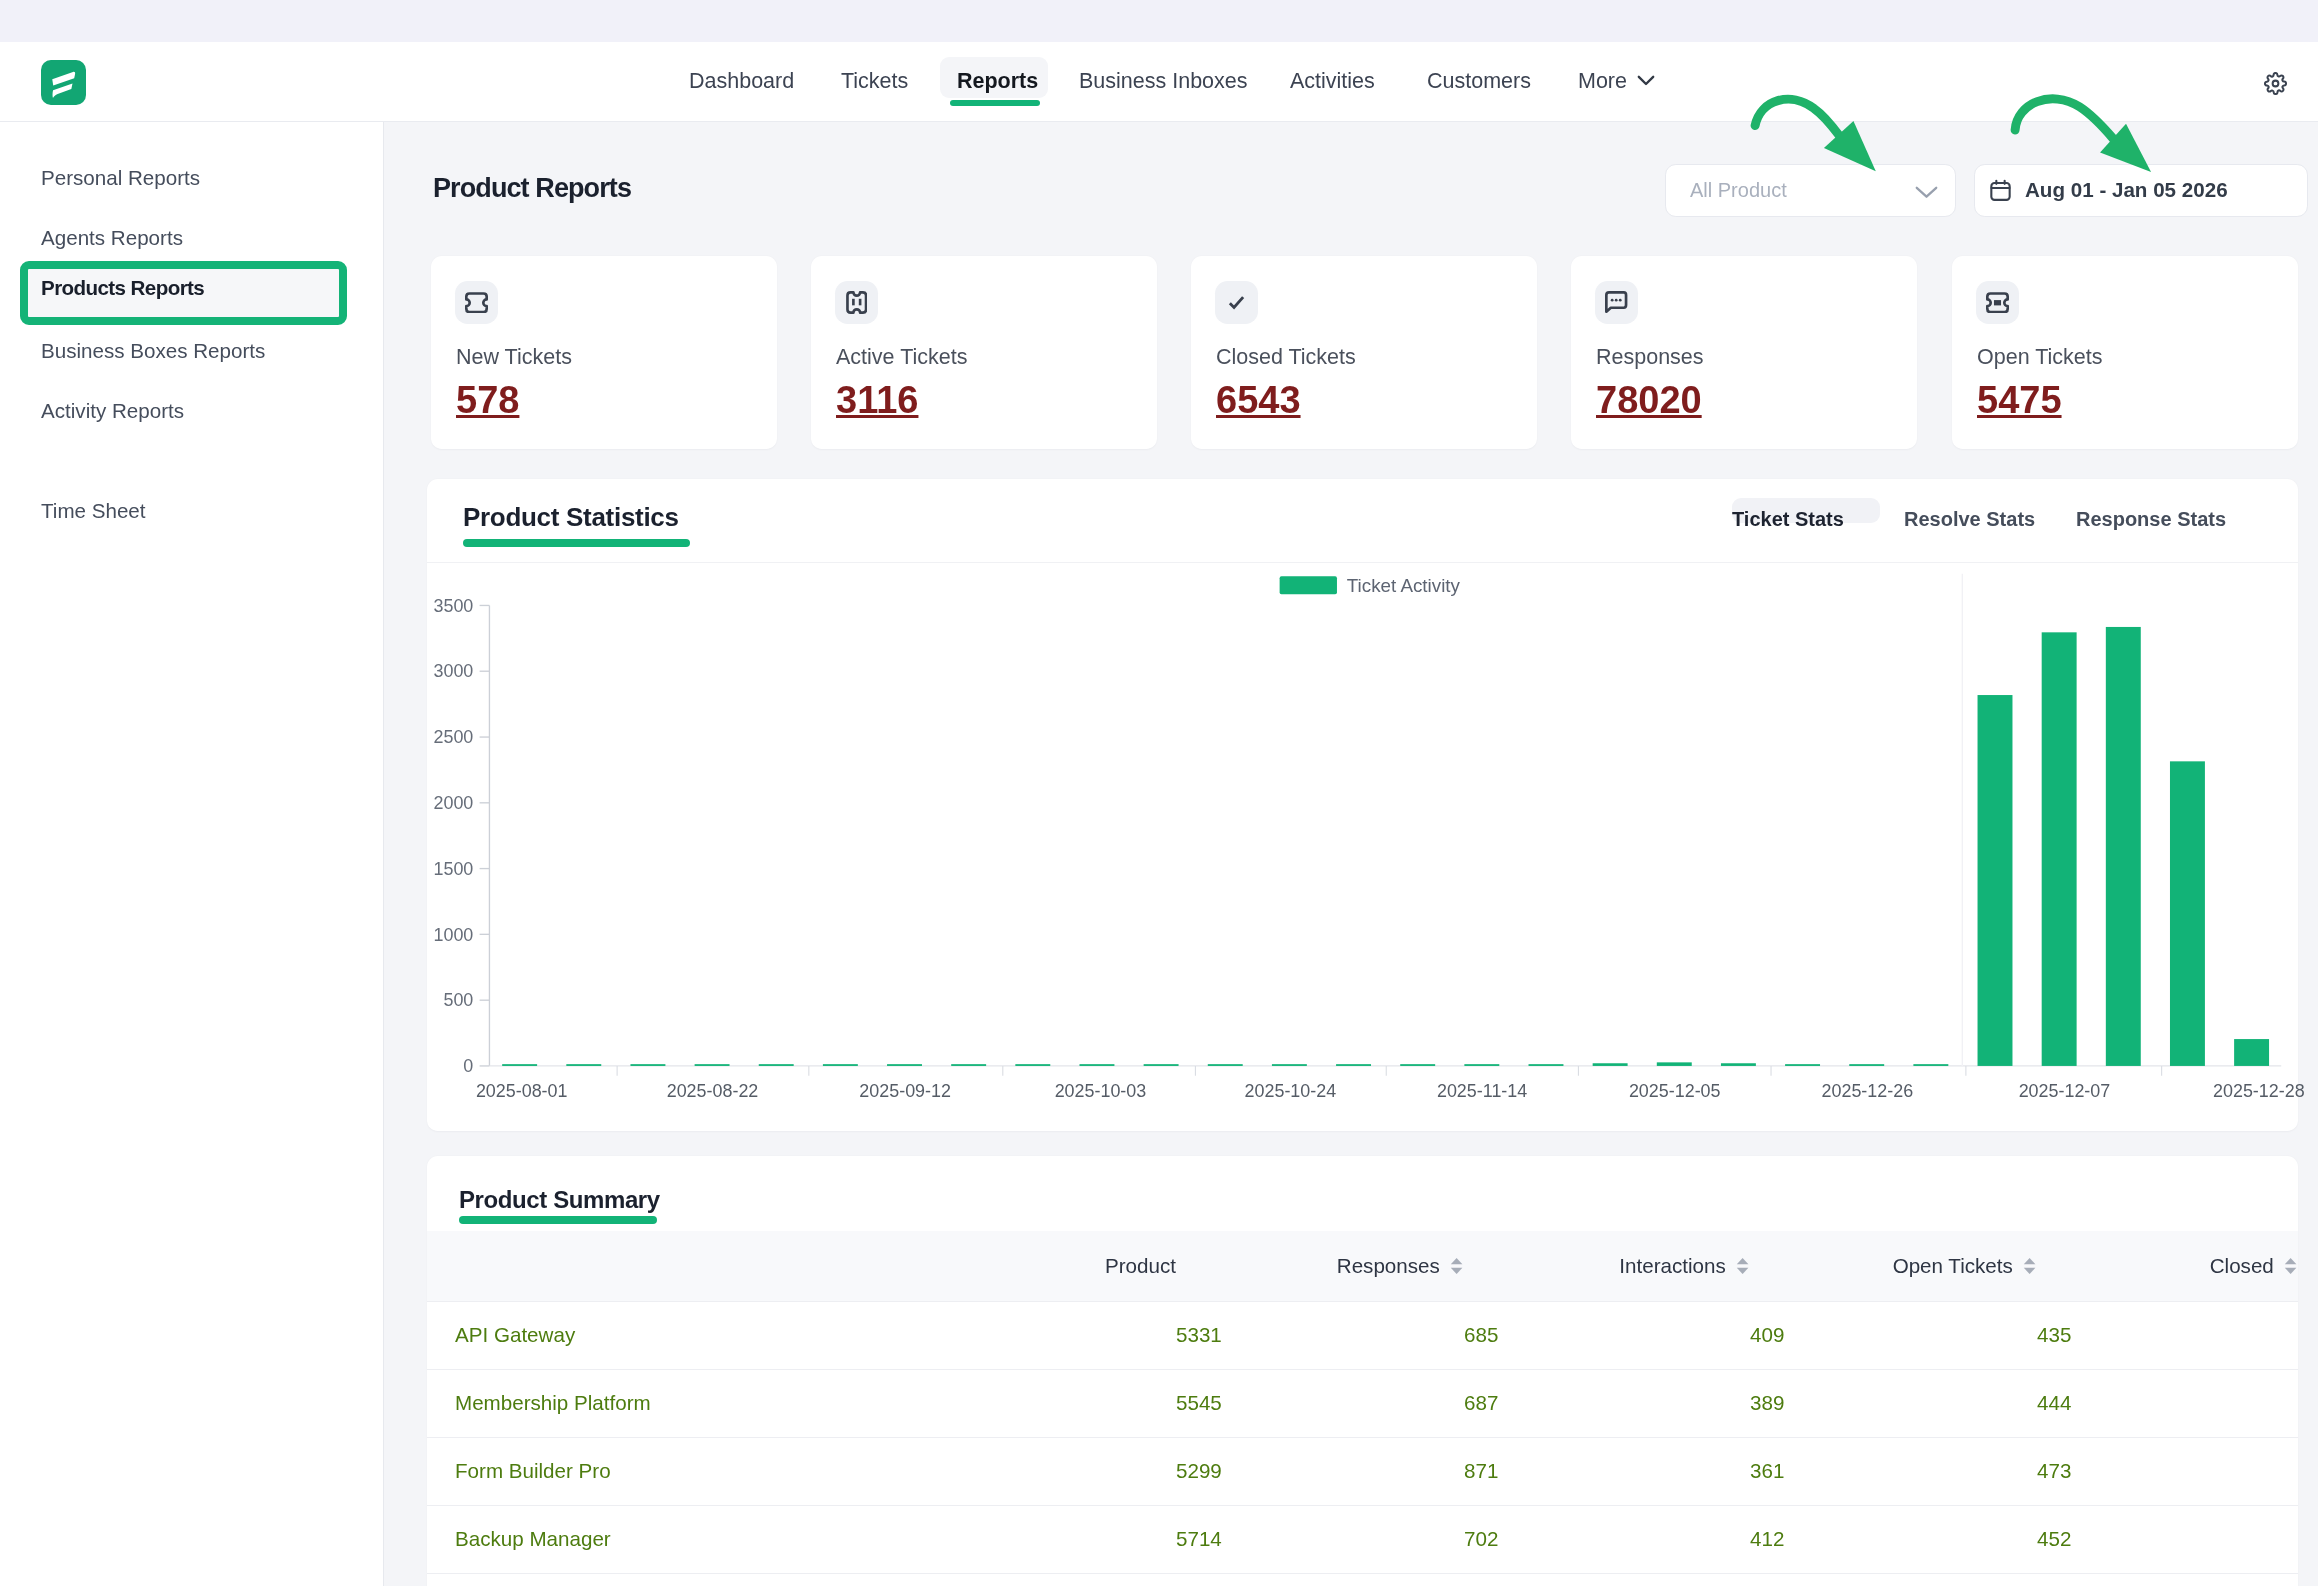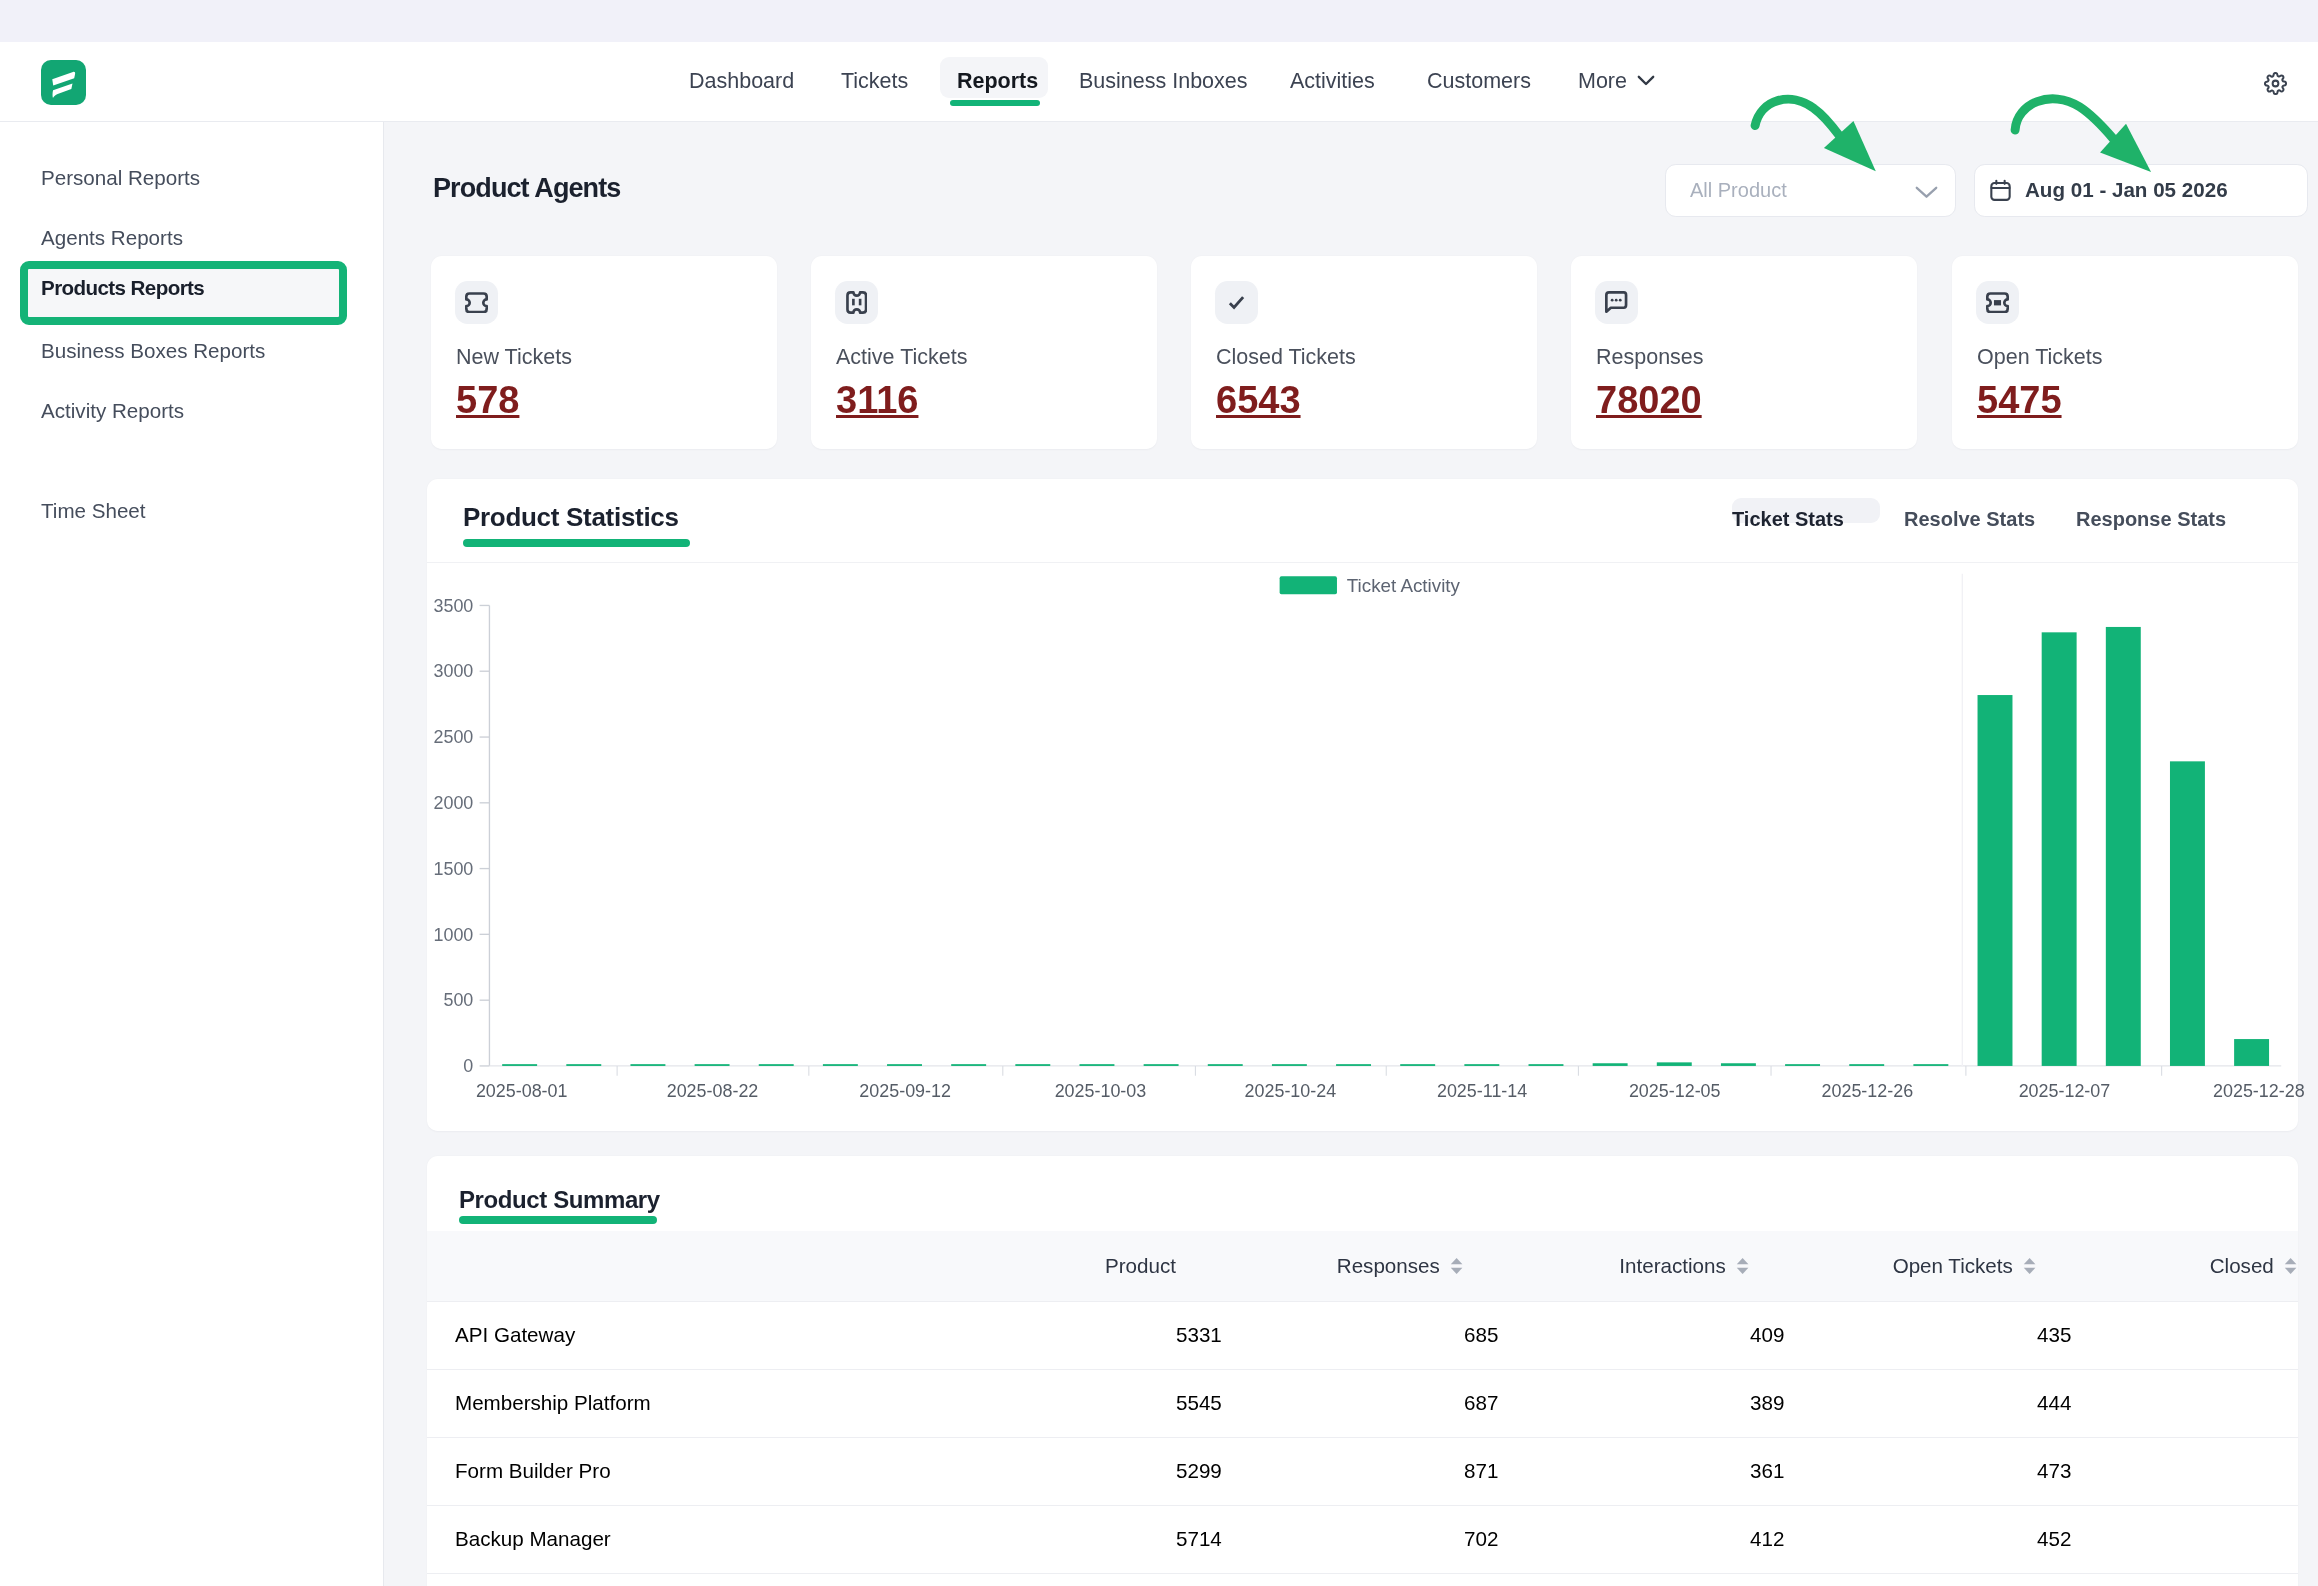--- a/index.html
+++ b/index.html
@@ -43,21 +43,21 @@
   #tab2 { left:1477px; width:143px; }
   #tab3 { left:1649px; width:161px; }
   
   #sumCard { left:427px; top:1156px; width:1871px; height:431px; border-bottom-left-radius:0; border-bottom-right-radius:0; }
   #sumHead { left:32px; top:30px; font-size:24px; font-weight:bold; color:#1b212e; letter-spacing:-0.4px; position:absolute; }
   #sumLine { left:32px; top:60px; width:198px; height:8px; border-radius:4.5px; background:#12b377; position:absolute; }
   table { border-collapse:collapse; width:1871px; font-size:20.6px; }
   thead tr { background:#f8f9fb; height:70px; }
   th { font-weight:normal; color:#2e3543; text-align:right; }
   tbody tr { height:68px; border-top:0.9px solid #edeef2; }
-  td { color:#000000; }
+  td { color:#4d7c0f; }
   .c0 { padding-left:28px; width:749px; }
   .c1 { width:288px; }
   .c2 { width:286px; }
   .c3 { width:287px; }
   .sorticon { display:inline-block; vertical-align:-1.8px; margin-left:9px; }
 </style>
 </head>
 <body>
 <div id="page">
   <div class="abs" id="topband"></div>
@@ -87,21 +87,21 @@
   <div class="abs" id="sidebar"></div>
   <div class="abs side" style="top:168px;">Personal Reports</div>
   <div class="abs side" style="top:228px;">Agents Reports</div>
   <div class="abs" id="ring"></div>
   <div class="abs side" style="top:278px; color:#191f2b; font-weight:bold; letter-spacing:-0.6px;">Products Reports</div>
   <div class="abs side" style="top:341px;">Business Boxes Reports</div>
   <div class="abs side" style="top:401px;">Activity Reports</div>
   <div class="abs side" style="top:457px;margin-top:44px;">Time Sheet</div>
 
   <div class="abs" id="main"></div>
-  <div class="abs" id="title">Product Agents</div>
+  <div class="abs" id="title">Product Reports</div>
 
   <div class="abs ctrl" id="selProd">
       <div class="abs txt">All Product</div>
     <svg class="abs" style="left:249px; top:20.6px;" width="23" height="13.4" viewBox="0 0 26 15">
         <path d="M2 2 L13 12 L24 2" fill="none" stroke="#98a0ae" stroke-width="2.6" stroke-linecap="round" stroke-linejoin="round"></path>
       </svg>
   </div>
   <div class="abs ctrl" id="dateBox">
       <div class="abs txt">Aug 01 - Jan 05 2026</div>
     <svg class="abs" style="left:13.4px; top:12.6px;" width="25" height="25" viewBox="0 0 24 24" fill="none" stroke="#39414e" stroke-width="2" stroke-linecap="round" stroke-linejoin="round">

